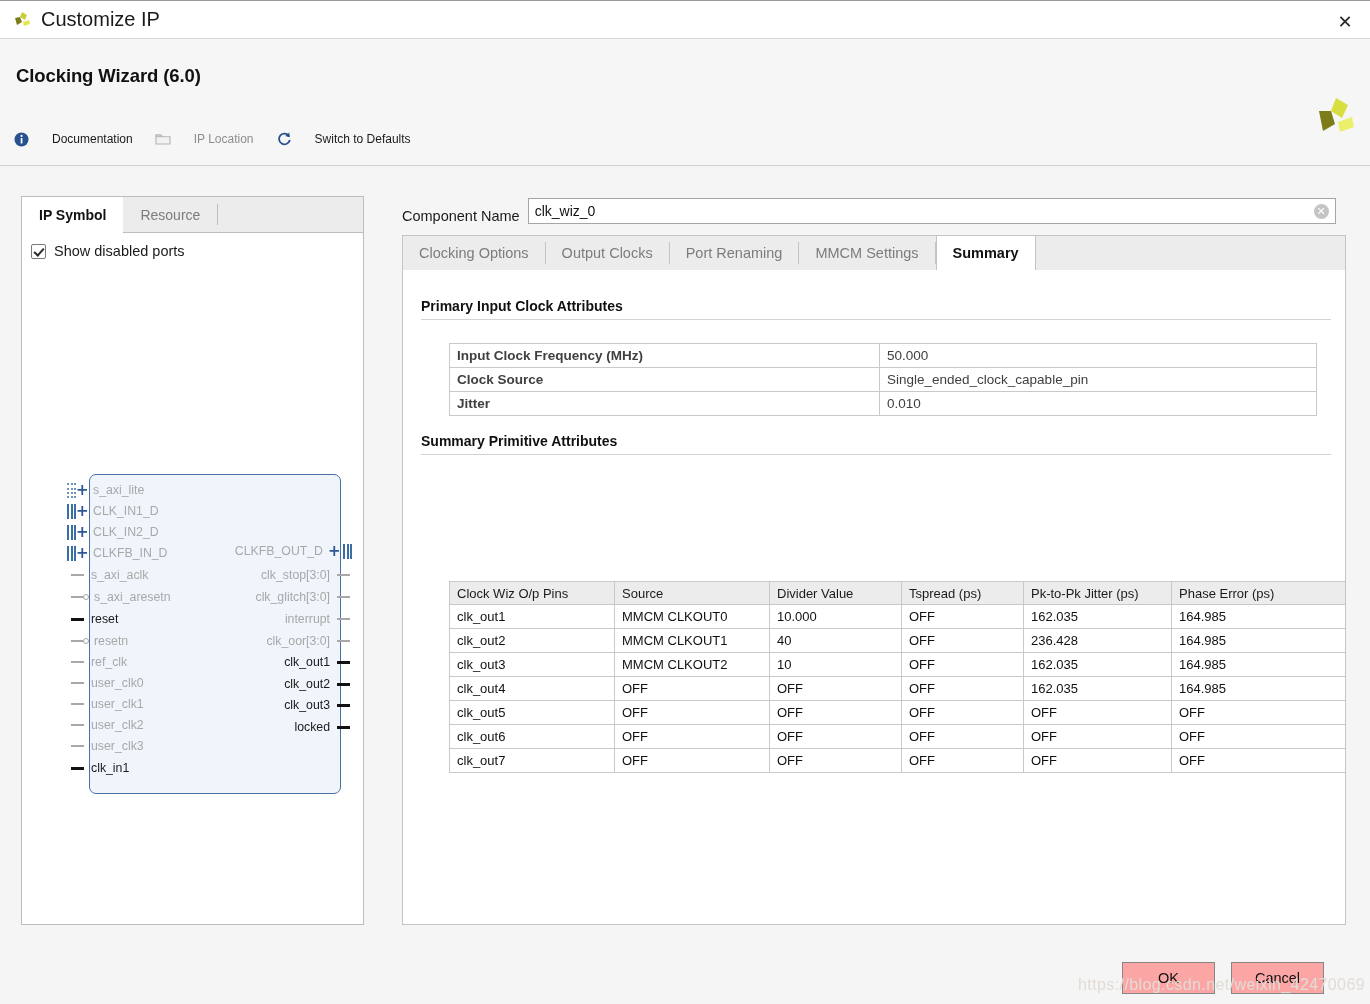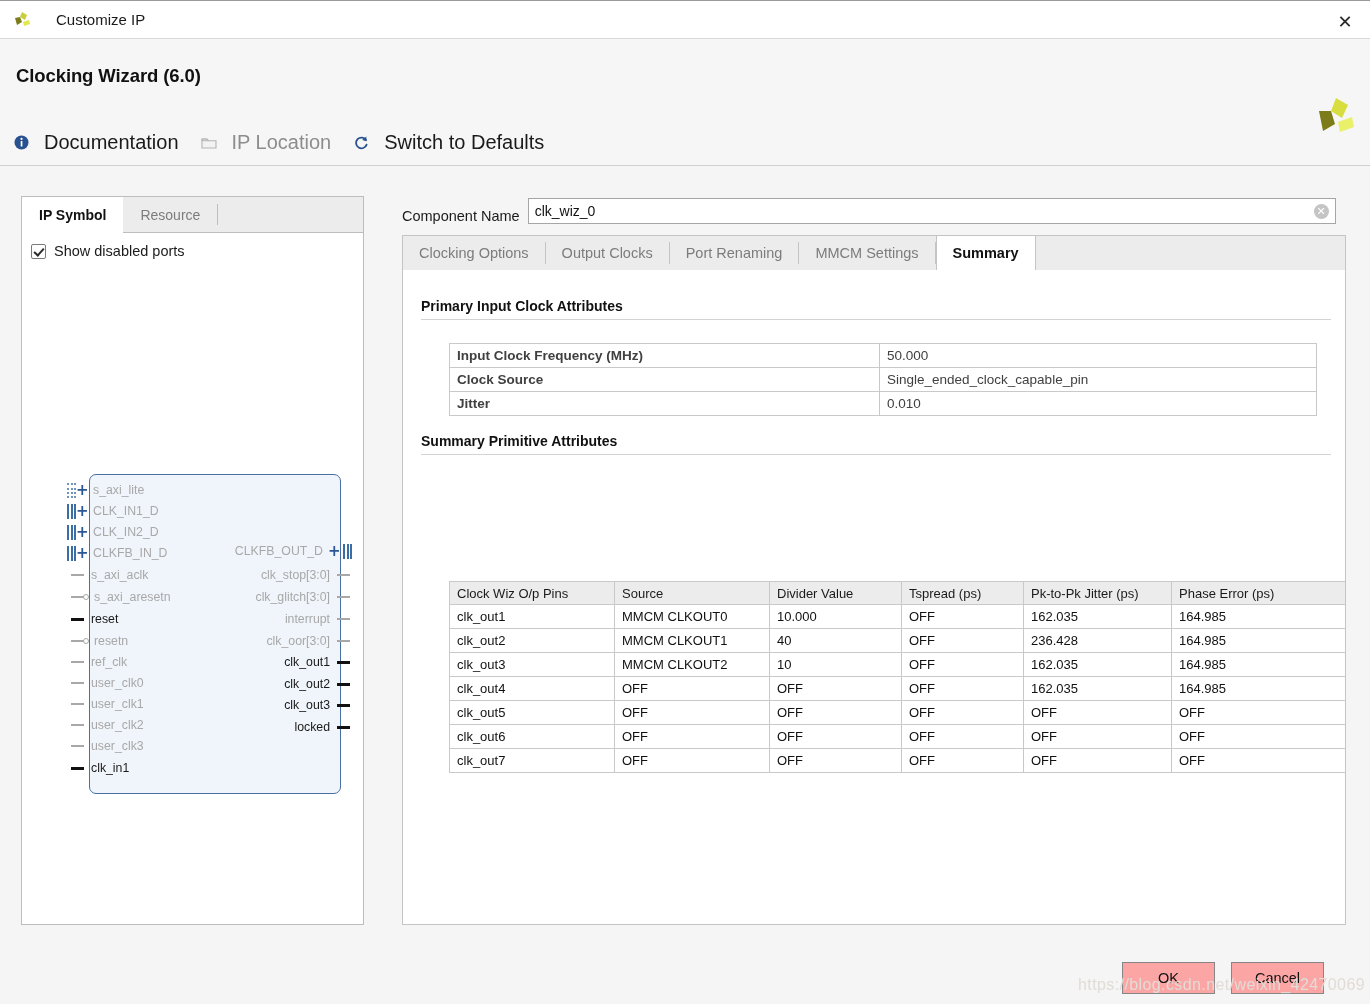--- a/index.html
+++ b/index.html
@@ -14,21 +14,21 @@
   
   .titlebar {
     position: absolute; top: 0; left: 0;
     width: 1370px; height: 38px;
     background: #ffffff;
     border-top: 1px solid #9a9a9a;
     display: flex; align-items: center;
   }
   .titlebar-icon { margin-left: 12px; width: 20px; height: 20px; }
   .titlebar-title {
-    margin-left: 24px; font-size: 15px; color: #1a1a1a;
+    margin-left: 9px; font-size: 20px; color: #1a1a1a;
   }
   .titlebar-close {
     position: absolute; right: 14px; top: 9px;
     width: 22px; height: 22px;
     display: flex; align-items: center; justify-content: center;
     font-size: 18px; color: #2b2b2b; cursor: pointer;
     font-family: "DejaVu Sans", sans-serif;
   }
 
   
@@ -48,23 +48,23 @@
     position: absolute; right: 12px; top: 55px;
     width: 46px; height: 46px;
   }
 
   
   .toolbar {
     position: absolute; left: 14px; top: 92px;
     display: flex; align-items: center; gap: 0;
   }
   .tb-item {
-    display: flex; align-items: center; gap: 15px;
+    display: flex; align-items: center; gap: 23px;
     margin-right: 22px; cursor: pointer;
-    font-size: 20px; color: #1a1a1a;
+    font-size: 12px; color: #1a1a1a;
   }
   .tb-item.disabled { color: #8d8d8d; cursor: default; }
   .ico { display: inline-flex; align-items: center; justify-content: center; }
 
   
   .left-panel {
     position: absolute; left: 21px; top: 196px;
     width: 343px; height: 729px;
     background: #ffffff;
     border: 1px solid #bdbdbd;

